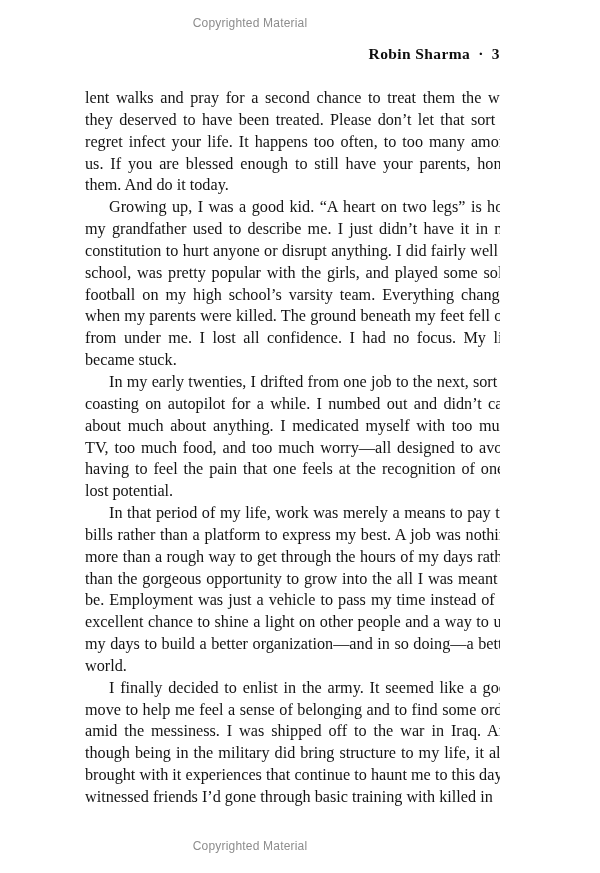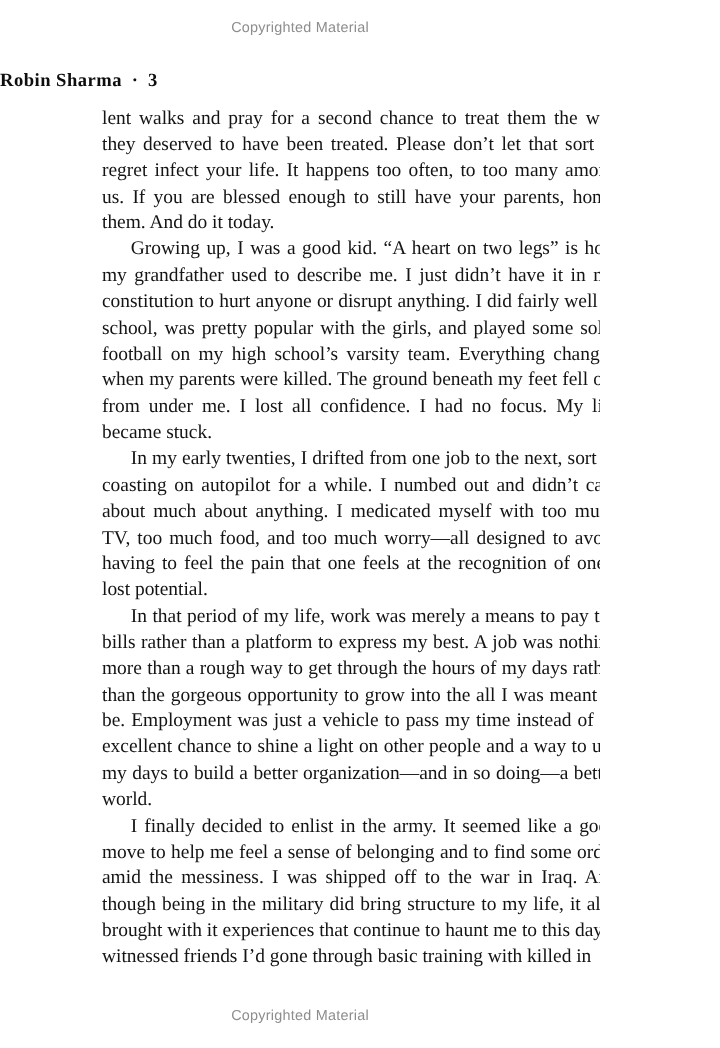--- a/index.html
+++ b/index.html
@@ -27,27 +27,26 @@
     letter-spacing: 0.2px;
   }
   .copyright-notice.top { top: 16px; }
   .copyright-notice.bottom { top: 839px; }
 
   .running-header {
     position: absolute;
     top: 45px;
     left: 0;
     width: 100%;
-    text-align: left;
+    text-align: right;
     font-family: "Liberation Serif", serif;
     font-weight: 700;
     font-size: 15.5px;
     letter-spacing: 0.4px;
     color: #0e0e0e;
-    margin-top: 14px;
   }
   .running-header .sep {
     display: inline-block;
     margin: 0 8px;
     font-weight: 700;
   }
 
   .text-block {
     position: absolute;
     top: 88px;

